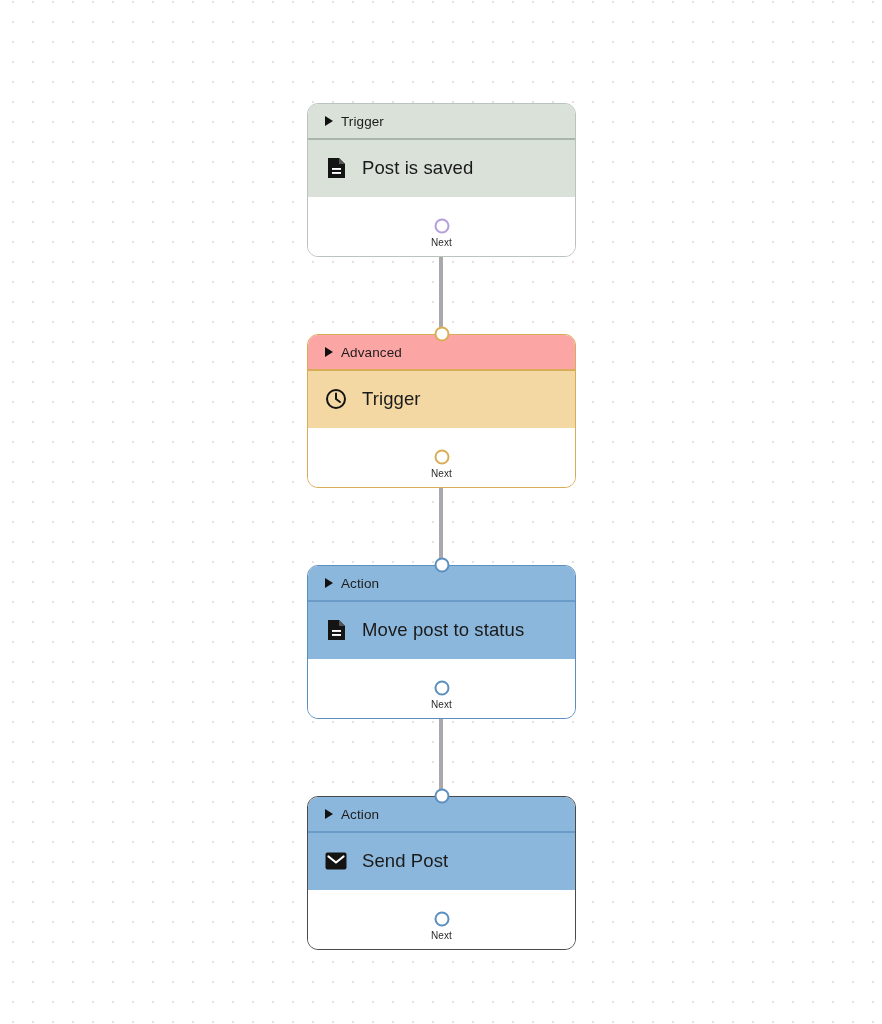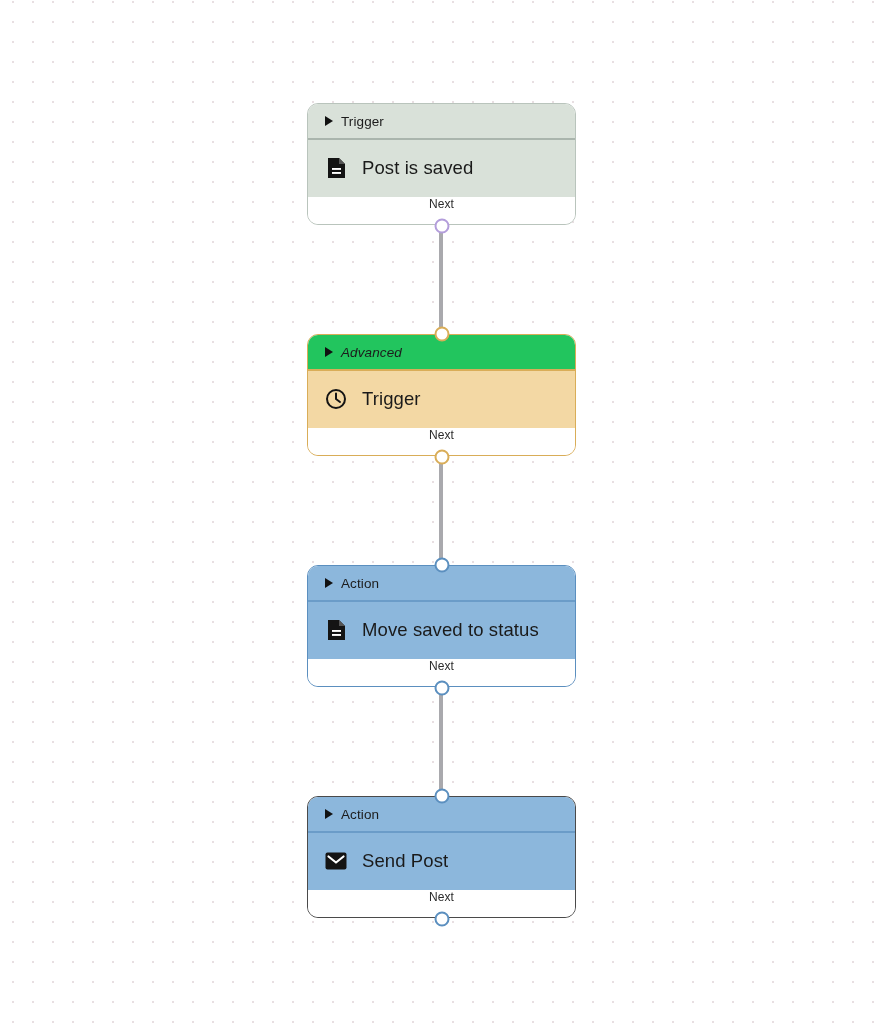--- a/index.html
+++ b/index.html
@@ -87,24 +87,26 @@
   .node-title {
     font-size: 18.5px;
     color: #1a1a1a;
     letter-spacing: 0.1px;
     white-space: nowrap;
   }
   .node-footer {
     height: 27px;
     background: #ffffff;
     display: flex;
+    align-items: center;
     justify-content: center;
-    font-size: 12px;
+    font-size: 10px;
     color: #2b2b2b;
     letter-spacing: 0.1px;
+    margin-top: 32px;
   }
 
   
   .handle {
     position: absolute;
     width: 15px;
     height: 15px;
     border-radius: 50%;
     background: #ffffff;
     border: 2px solid #b39ddb;
@@ -138,21 +140,21 @@
           </svg>
         </span>
         <span class="node-title">Post is saved</span>
       </div>
       <div class="node-footer">
         <span>Next</span>
       </div>
     </div>
     <div class="handle" style="left: 441.5px; top: 225.5px; border-color: rgb(179, 157, 219);"></div>
     <div class="node" style="left: 307px; top: 334px; width: 269px; border-color: rgb(217, 173, 88);">
-      <div class="node-header" style="background: #22c55e; font-style: italic;">
+      <div class="node-header" style="background: #fca5a5;">
         <span class="caret"></span>
         <span>Advanced</span>
       </div>
       <div class="node-divider" style="background: rgb(217, 173, 88);"></div>
       <div class="node-body" style="background: rgb(243, 216, 164);">
         <span class="node-icon">
           <svg width="22" height="22" viewBox="0 0 22 22" xmlns="http://www.w3.org/2000/svg">
             <circle cx="11" cy="11" r="9" fill="none" stroke="#141414" stroke-width="2"></circle>
             <path d="M11 5.5 V11 L15 14" fill="none" stroke="#141414" stroke-width="2" stroke-linecap="round" stroke-linejoin="round"></path>
           </svg>
@@ -173,21 +175,21 @@
       <div class="node-divider" style="background: rgb(107, 156, 200);"></div>
       <div class="node-body" style="background: rgb(140, 183, 220);">
         <span class="node-icon">
           <svg width="21" height="22" viewBox="0 0 21 22" xmlns="http://www.w3.org/2000/svg">
             <path d="M2 1 H13 L19 7 V21 H2 Z" fill="#141414"></path>
             <path d="M13 1 L19 7 H13 Z" fill="#555555"></path>
             <rect x="6" y="11" width="9" height="1.9" fill="#ffffff"></rect>
             <rect x="6" y="15" width="9" height="1.9" fill="#ffffff"></rect>
           </svg>
         </span>
-        <span class="node-title">Move saved to status</span>
+        <span class="node-title">Move post to status</span>
       </div>
       <div class="node-footer">
         <span>Next</span>
       </div>
     </div>
     <div class="handle" style="left: 441.5px; top: 565px; border-color: rgb(91, 143, 191);"></div>
     <div class="handle" style="left: 441.5px; top: 687.5px; border-color: rgb(91, 143, 191);"></div>
     <div class="node" style="left: 307px; top: 796px; width: 269px; border-color: rgb(74, 74, 74);">
       <div class="node-header" style="background: rgb(140, 183, 220);">
         <span class="caret"></span>

